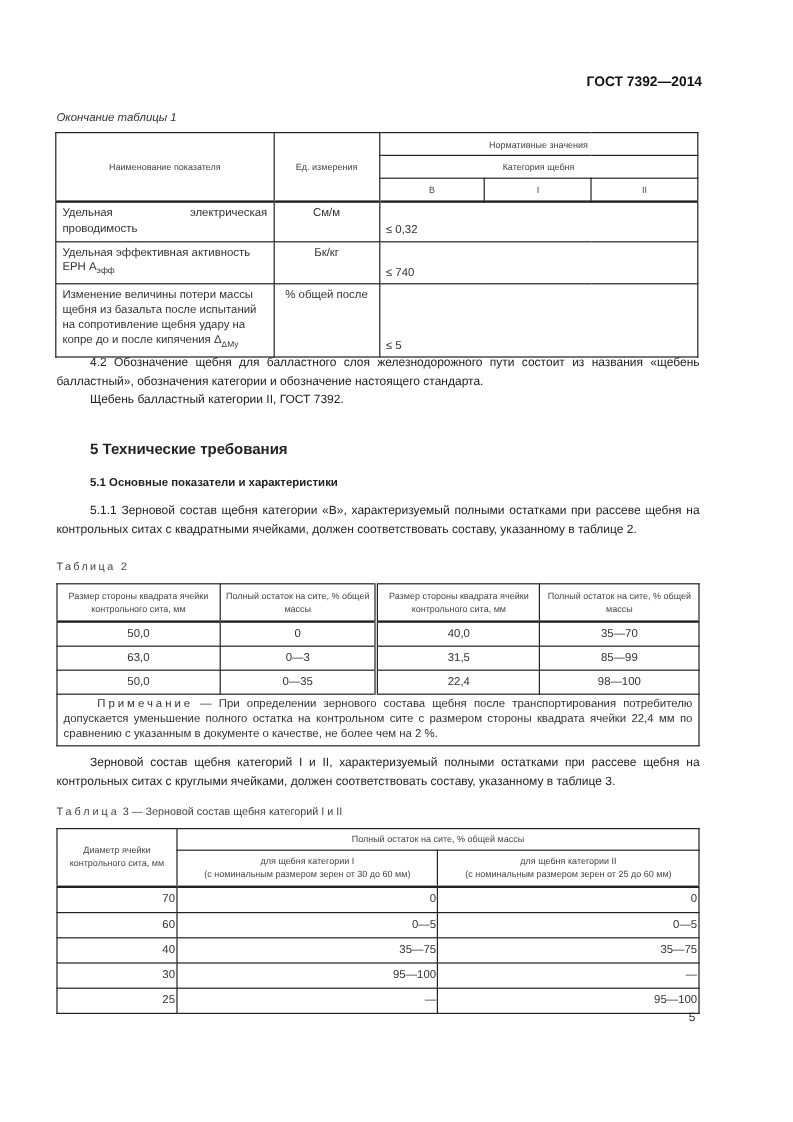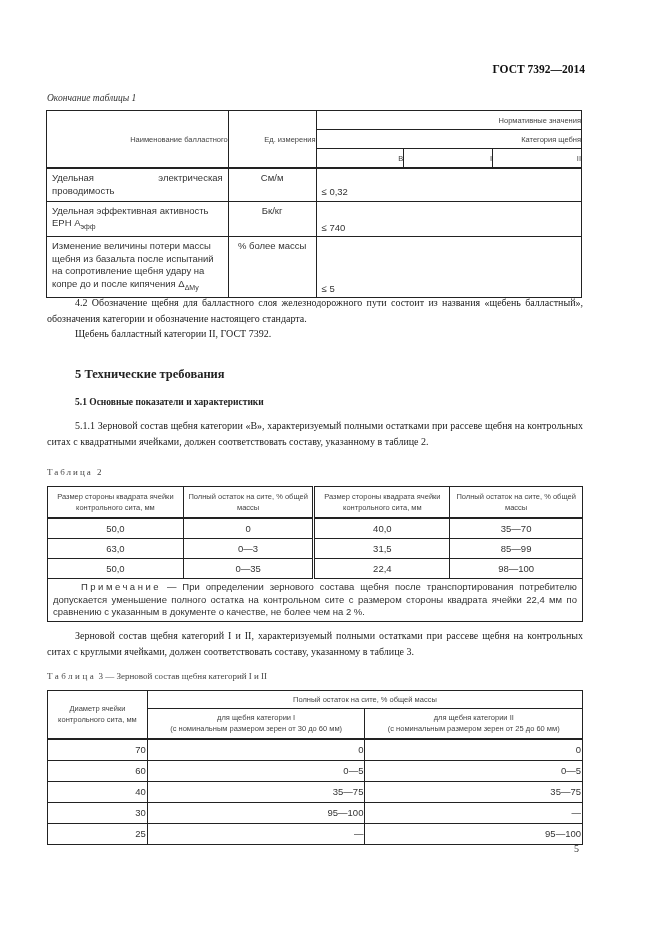--- a/index.html
+++ b/index.html
@@ -1,24 +1,24 @@
 <!DOCTYPE html>
 <html><head>
 <meta charset="utf-8">
 <style>
   html, body { margin:0; padding:0; background:#fff; }
   body { width:661px; height:935px; position:relative; overflow:hidden;
          font-family:"Liberation Sans", sans-serif; color:#222; }
-  .abs { position:absolute;font-family:Liberation Serif, serif; }
+  .abs { position:absolute; }
   .hdr { right:76px; top:63px; font-size:11.5px; font-weight:bold; color:#111; }
   .cap-it { left:47px; top:93px; font-size:9.5px; font-style:italic; color:#333; }
   table { border-collapse:collapse; position:absolute; }
   td, th { border:1px solid #222; font-weight:normal; }
   .t1 { left:46px; top:110px; width:536px; font-size:9.5px; }
-  .t1 th { font-size:7.5px; color:#444; text-align:right; height:18px; padding:0; }
+  .t1 th { font-size:7.5px; color:#444; text-align:center; height:18px; padding:0; }
   .t1 td { vertical-align:top; padding:3px 5px; line-height:12.5px; color:#333; }
   .t1 td.unit { text-align:center; }
   .t1 td.val { text-align:left; vertical-align:bottom; padding-bottom:2px; }
   .t1 .thick-top td { border-top:2px solid #222; }
   .para { left:47px; width:536px; font-size:10px; line-height:15.5px; color:#222; text-align:justify; }
   .indent { text-indent:28px; }
   .h5 { left:75px; top:367px; font-size:12.5px; font-weight:bold; color:#222; }
   .h51 { left:75px; top:397px; font-size:9.5px; font-weight:bold; color:#222; }
   .tcap { font-size:9px; color:#444; letter-spacing:2px; }
   .t2 { left:47px; top:486px; width:536px; font-size:9.5px; }
@@ -44,21 +44,21 @@
 <table class="t1">
   <colgroup>
       <col style="width:182px">
       <col style="width:88px">
       <col style="width:88px">
       <col style="width:89px">
       <col style="width:89px">
     </colgroup>
   <tbody>
       <tr>
-    <th rowspan="3">Наименование балластного</th>
+    <th rowspan="3">Наименование показателя</th>
     <th rowspan="3">Ед. измерения</th>
     <th colspan="3">Нормативные значения</th>
   </tr>
   <tr>
         <th colspan="3">Категория щебня</th>
       </tr>
   <tr>
     <th>В</th>
     <th>I</th>
     <th>II</th>
@@ -68,21 +68,21 @@
     <td class="unit">См/м</td>
     <td class="val" colspan="3">≤ 0,32</td>
   </tr>
   <tr style="height:33px">
     <td><span>Удельная эффективная активность ЕРН А</span><sub>эфф</sub></td>
     <td class="unit">Бк/кг</td>
     <td class="val" colspan="3">≤ 740</td>
   </tr>
   <tr style="height:56px">
     <td><span>Изменение величины потери массы щебня из базальта после испытаний на сопротивление щебня удару на копре до и после кипячения Δ</span><sub>ΔMy</sub></td>
-    <td class="unit">% более массы</td>
+    <td class="unit">% общей после</td>
     <td class="val" colspan="3">≤ 5</td>
   </tr>
 </tbody>
   </table>
 
 <div class="abs para" style="top:295px">
   <div class="indent">4.2 Обозначение щебня для балластного слоя железнодорожного пути состоит из названия «щебень балластный», обозначения категории и обозначение настоящего стандарта.</div>
   <div class="indent">Щебень балластный категории II, ГОСТ 7392.</div>
 </div>
 

